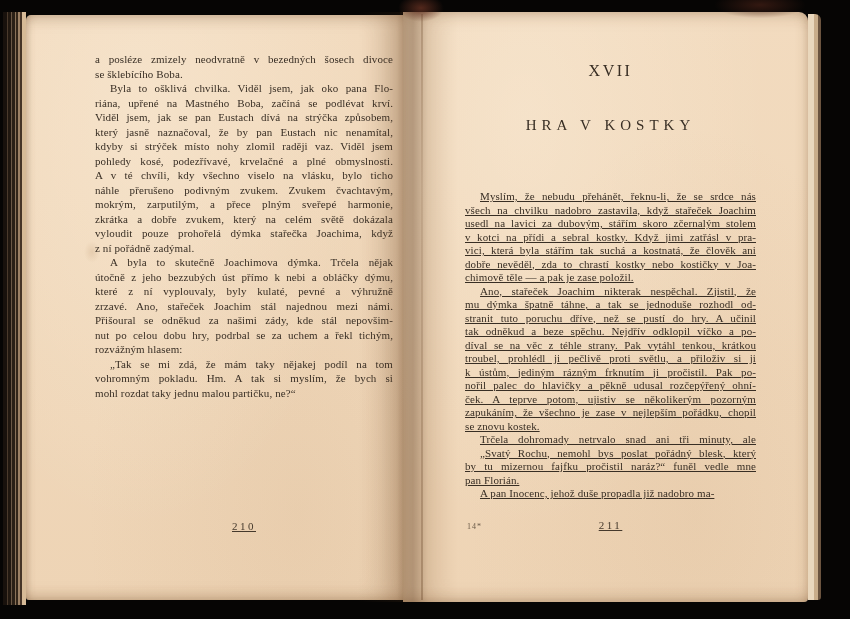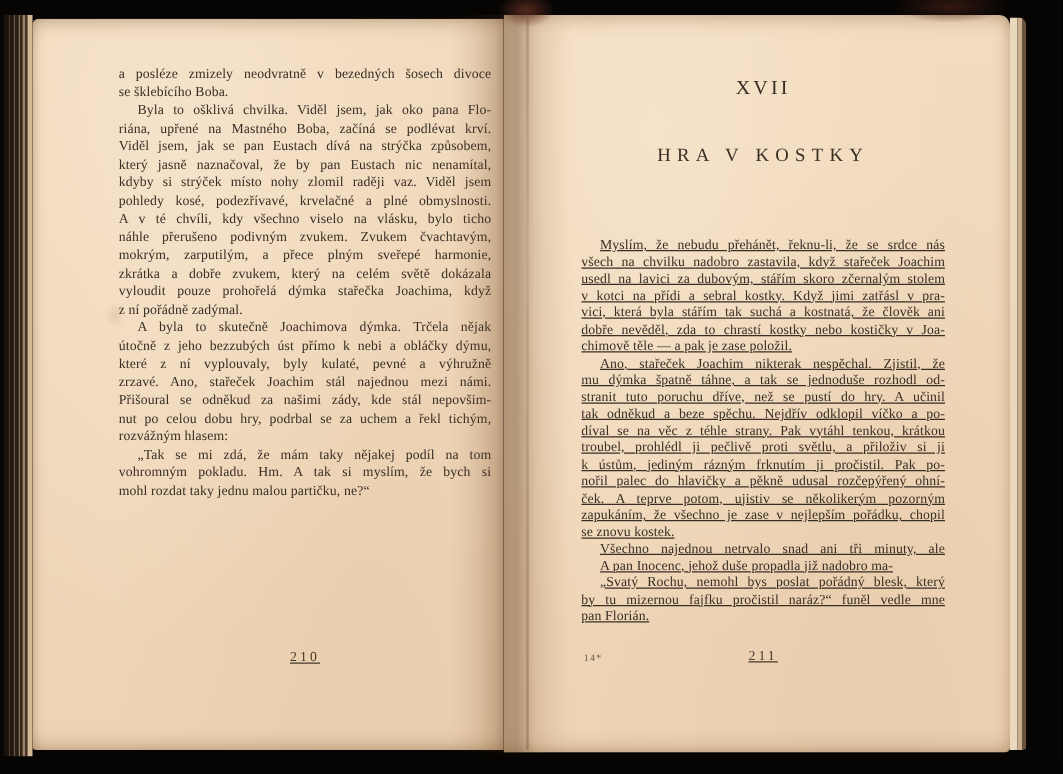--- a/index.html
+++ b/index.html
@@ -167,29 +167,29 @@
           <div class="line">tak odněkud a beze spěchu. Nejdřív odklopil víčko a po-</div>
           <div class="line">díval se na věc z téhle strany. Pak vytáhl tenkou, krátkou</div>
           <div class="line">troubel, prohlédl ji pečlivě proti světlu, a přiloživ si ji</div>
           <div class="line">k ústům, jediným rázným frknutím ji pročistil. Pak po-</div>
           <div class="line">nořil palec do hlavičky a pěkně udusal rozčepýřený ohní-</div>
           <div class="line">ček. A teprve potom, ujistiv se několikerým pozorným</div>
           <div class="line">zapukáním, že všechno je zase v nejlepším pořádku, chopil</div>
           <div class="line last">se znovu kostek.</div>
         </div>
         <div class="para">
-          <div class="line first">Všechno najednou netrvalo snad ani tři minuty, ale</div>
-        </div>
-        <div class="para">
-          <div class="line last first">A pan Inocenc, jehož duše propadla již nadobro ma-</div>
+          <div class="line first">Trčela dohromady netrvalo snad ani tři minuty, ale</div>
         </div>
         <div class="para">
           <div class="line first">„Svatý Rochu, nemohl bys poslat pořádný blesk, který</div>
           <div class="line">by tu mizernou fajfku pročistil naráz?“ funěl vedle mne</div>
           <div class="line last">pan Florián.</div>
+        </div>
+        <div class="para">
+          <div class="line last first">A pan Inocenc, jehož duše propadla již nadobro ma-</div>
         </div>
       </div>
     <div class="sig">14*</div>
     <div class="pagenum right-num">211</div>
   </div>
 
   <div class="edge-right">
     <div class="e1"></div>
     <div class="e2"></div>
     <div class="e3"></div>

